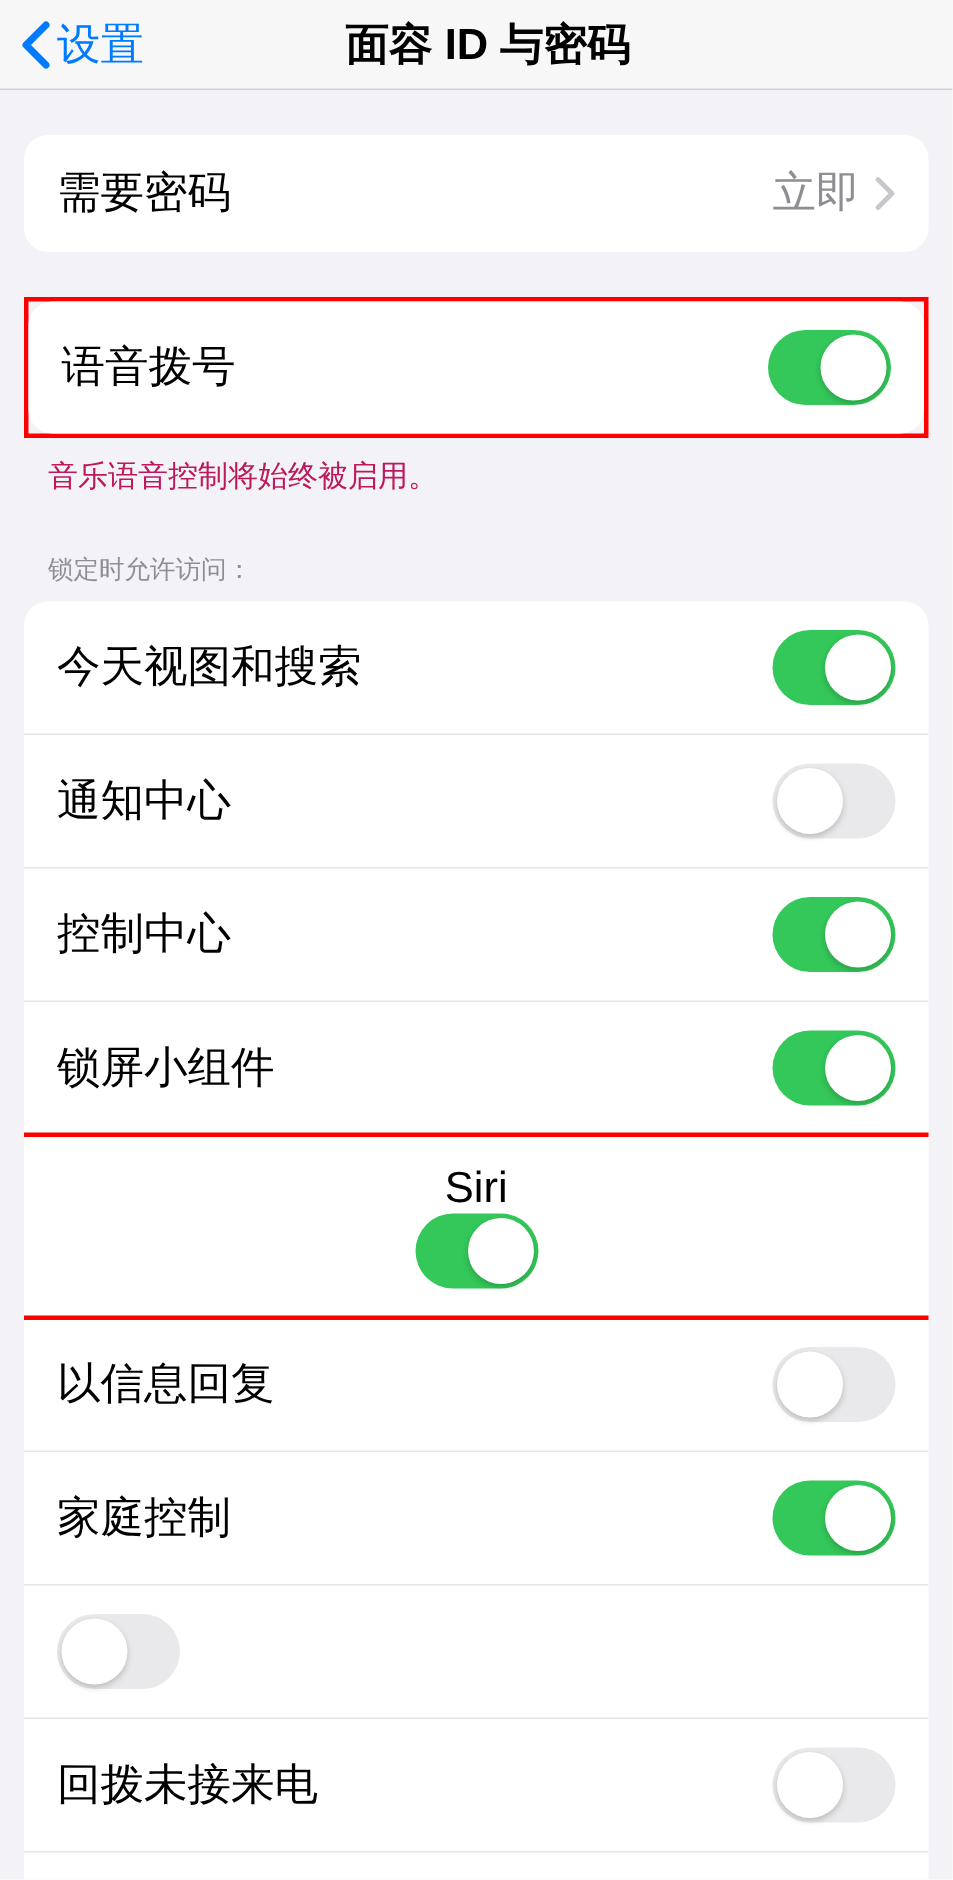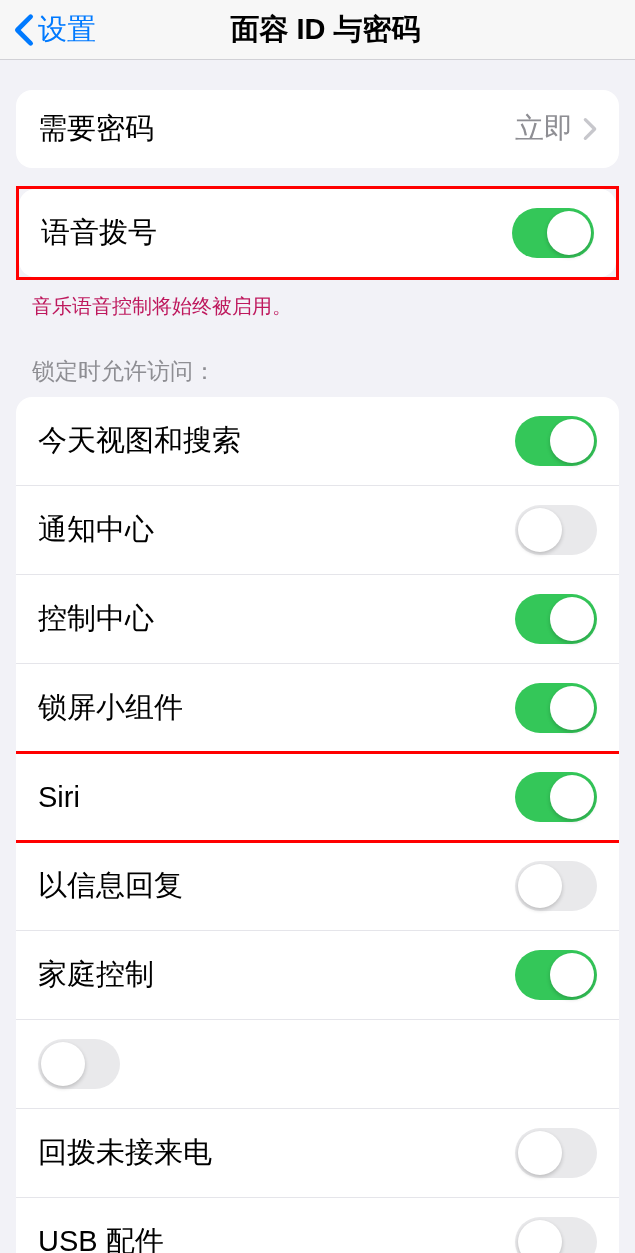--- a/index.html
+++ b/index.html
@@ -68,21 +68,21 @@
     }
     .chevron-right svg { width: 14px; height: 24px; }
     .chevron-right { color: #c7c7cc; display: inline-flex; }
     .footer-text {
       font-size: 20px;
       color: #be185d;
       padding: 12px 32px 0 32px;
       line-height: 1.4;
     }
     .header-text {
-      font-size: 23px;
+      font-size: 17px;
       color: #8e8e93;
       padding: 36px 32px 10px 32px;
     }
     .toggle {
       width: 82px;
       height: 50px;
       border-radius: 25px;
       position: relative;
       flex-shrink: 0;
     }
@@ -94,30 +94,31 @@
       background: #fff;
       border-radius: 50%;
       position: absolute;
       top: 3px;
       box-shadow: 0 2px 4px rgba(0,0,0,0.2);
     }
     .toggle.on .toggle-knob { right: 3px; }
     .toggle.off .toggle-knob { left: 3px; }
     .highlight-box {
       border: 3px solid #ff0000;
-      margin: 18px 16px 0 16px;
+      margin: 30px 16px 0 16px;
       padding: 0;
     }
     .highlight-box .group {
       margin: 0;
       border-radius: 16px;
     }
     .group-tight { margin-top: 0; }
     .row.highlighted {
       position: relative;
+      flex-direction: column;
     }
     .row.highlighted::after {
       content: "";
       position: absolute;
       left: -4px; right: -4px; top: -2px; bottom: -2px;
       border: 3px solid #ff0000;
       pointer-events: none;
     }
   </style>
 </head>

